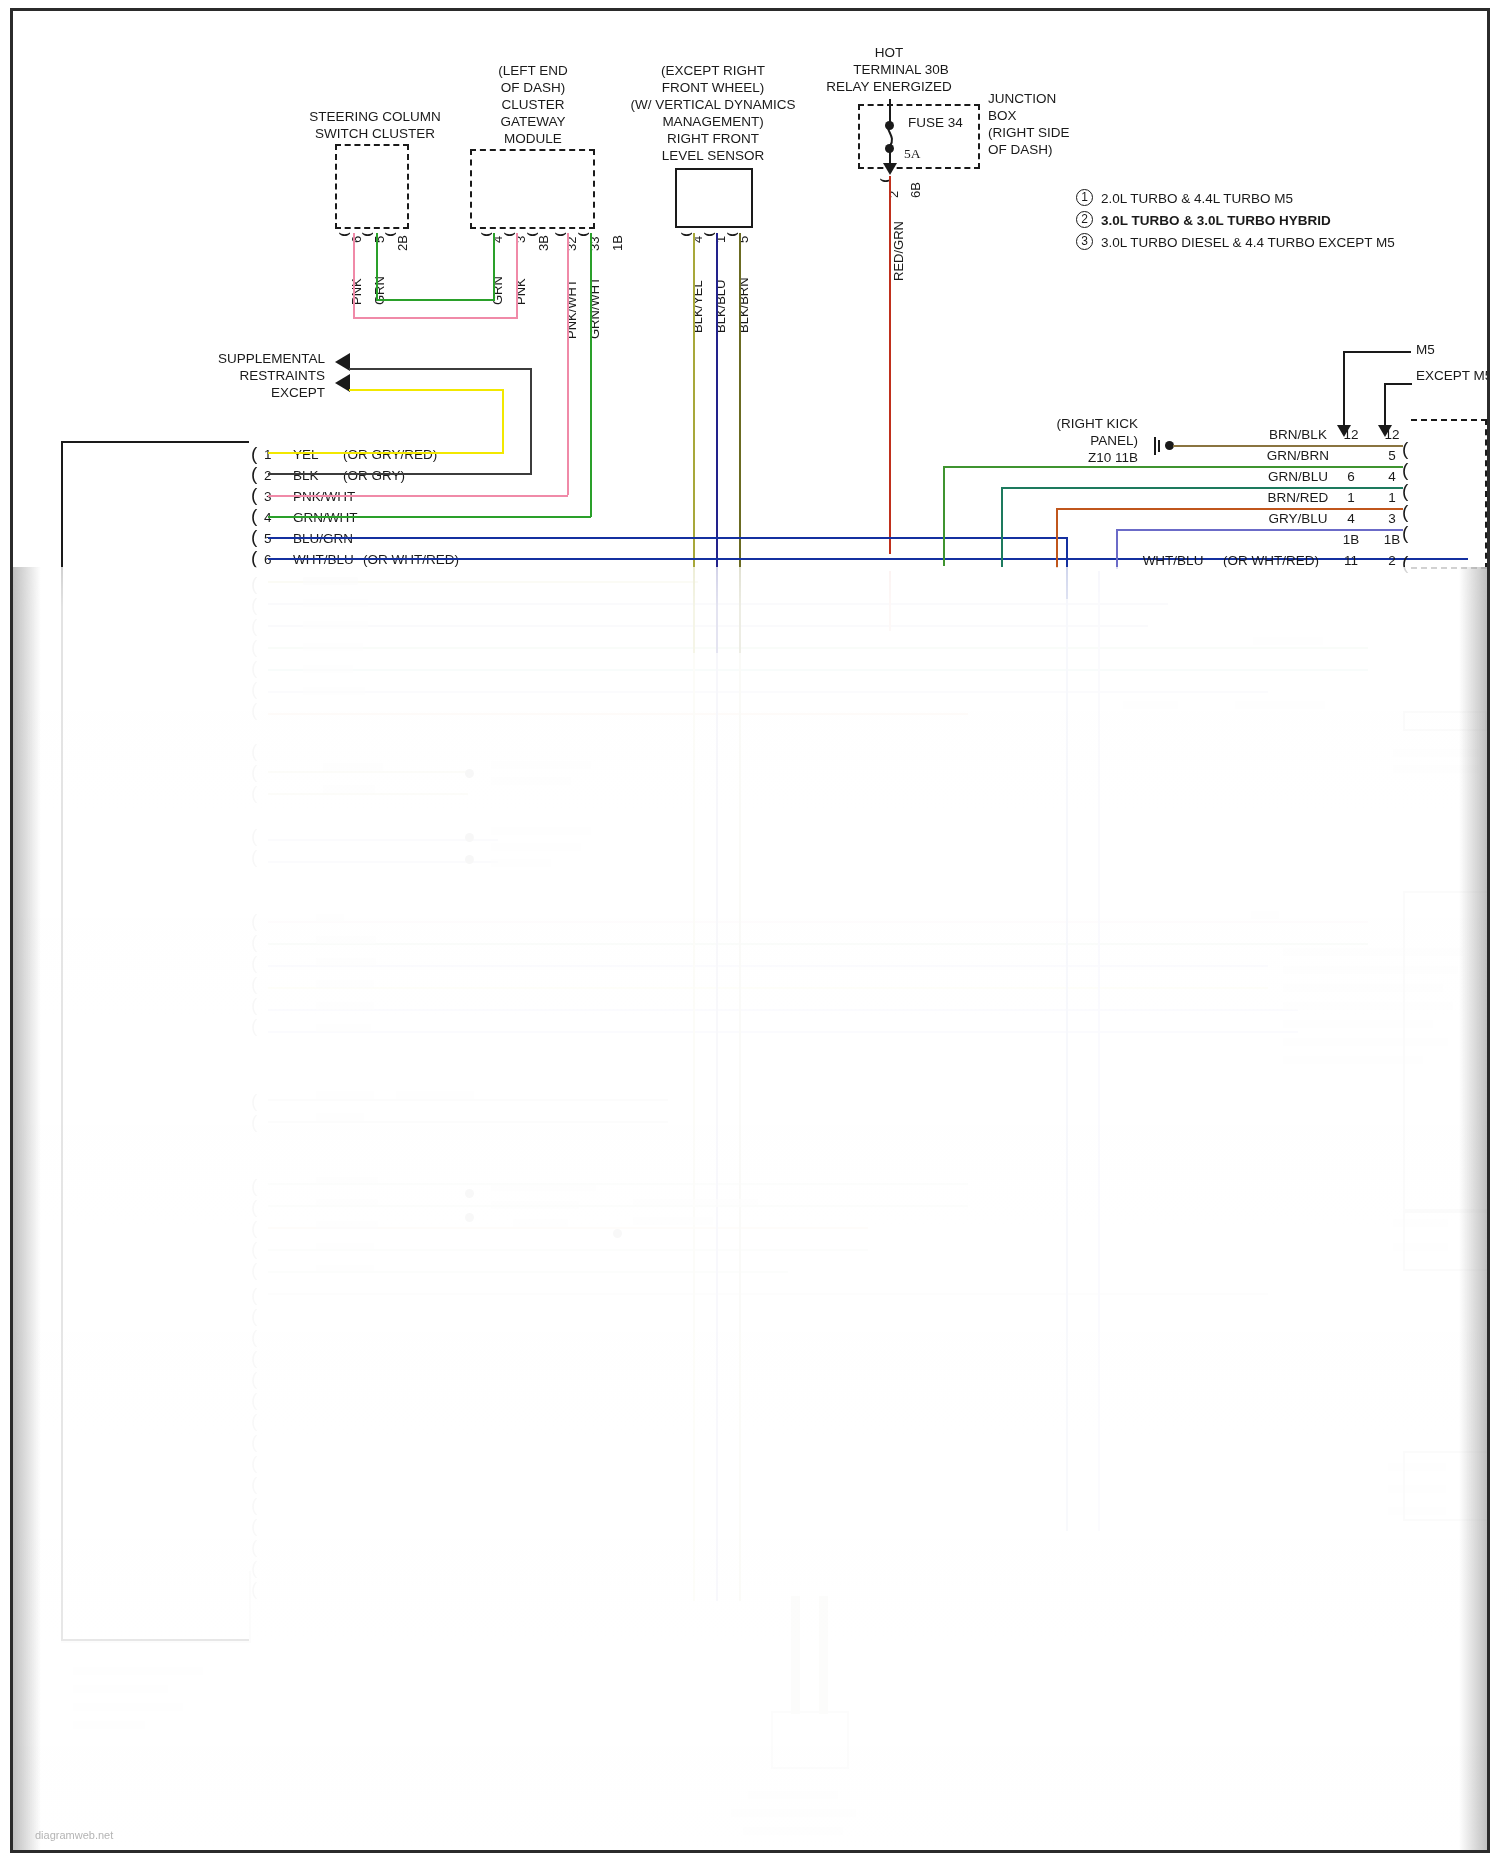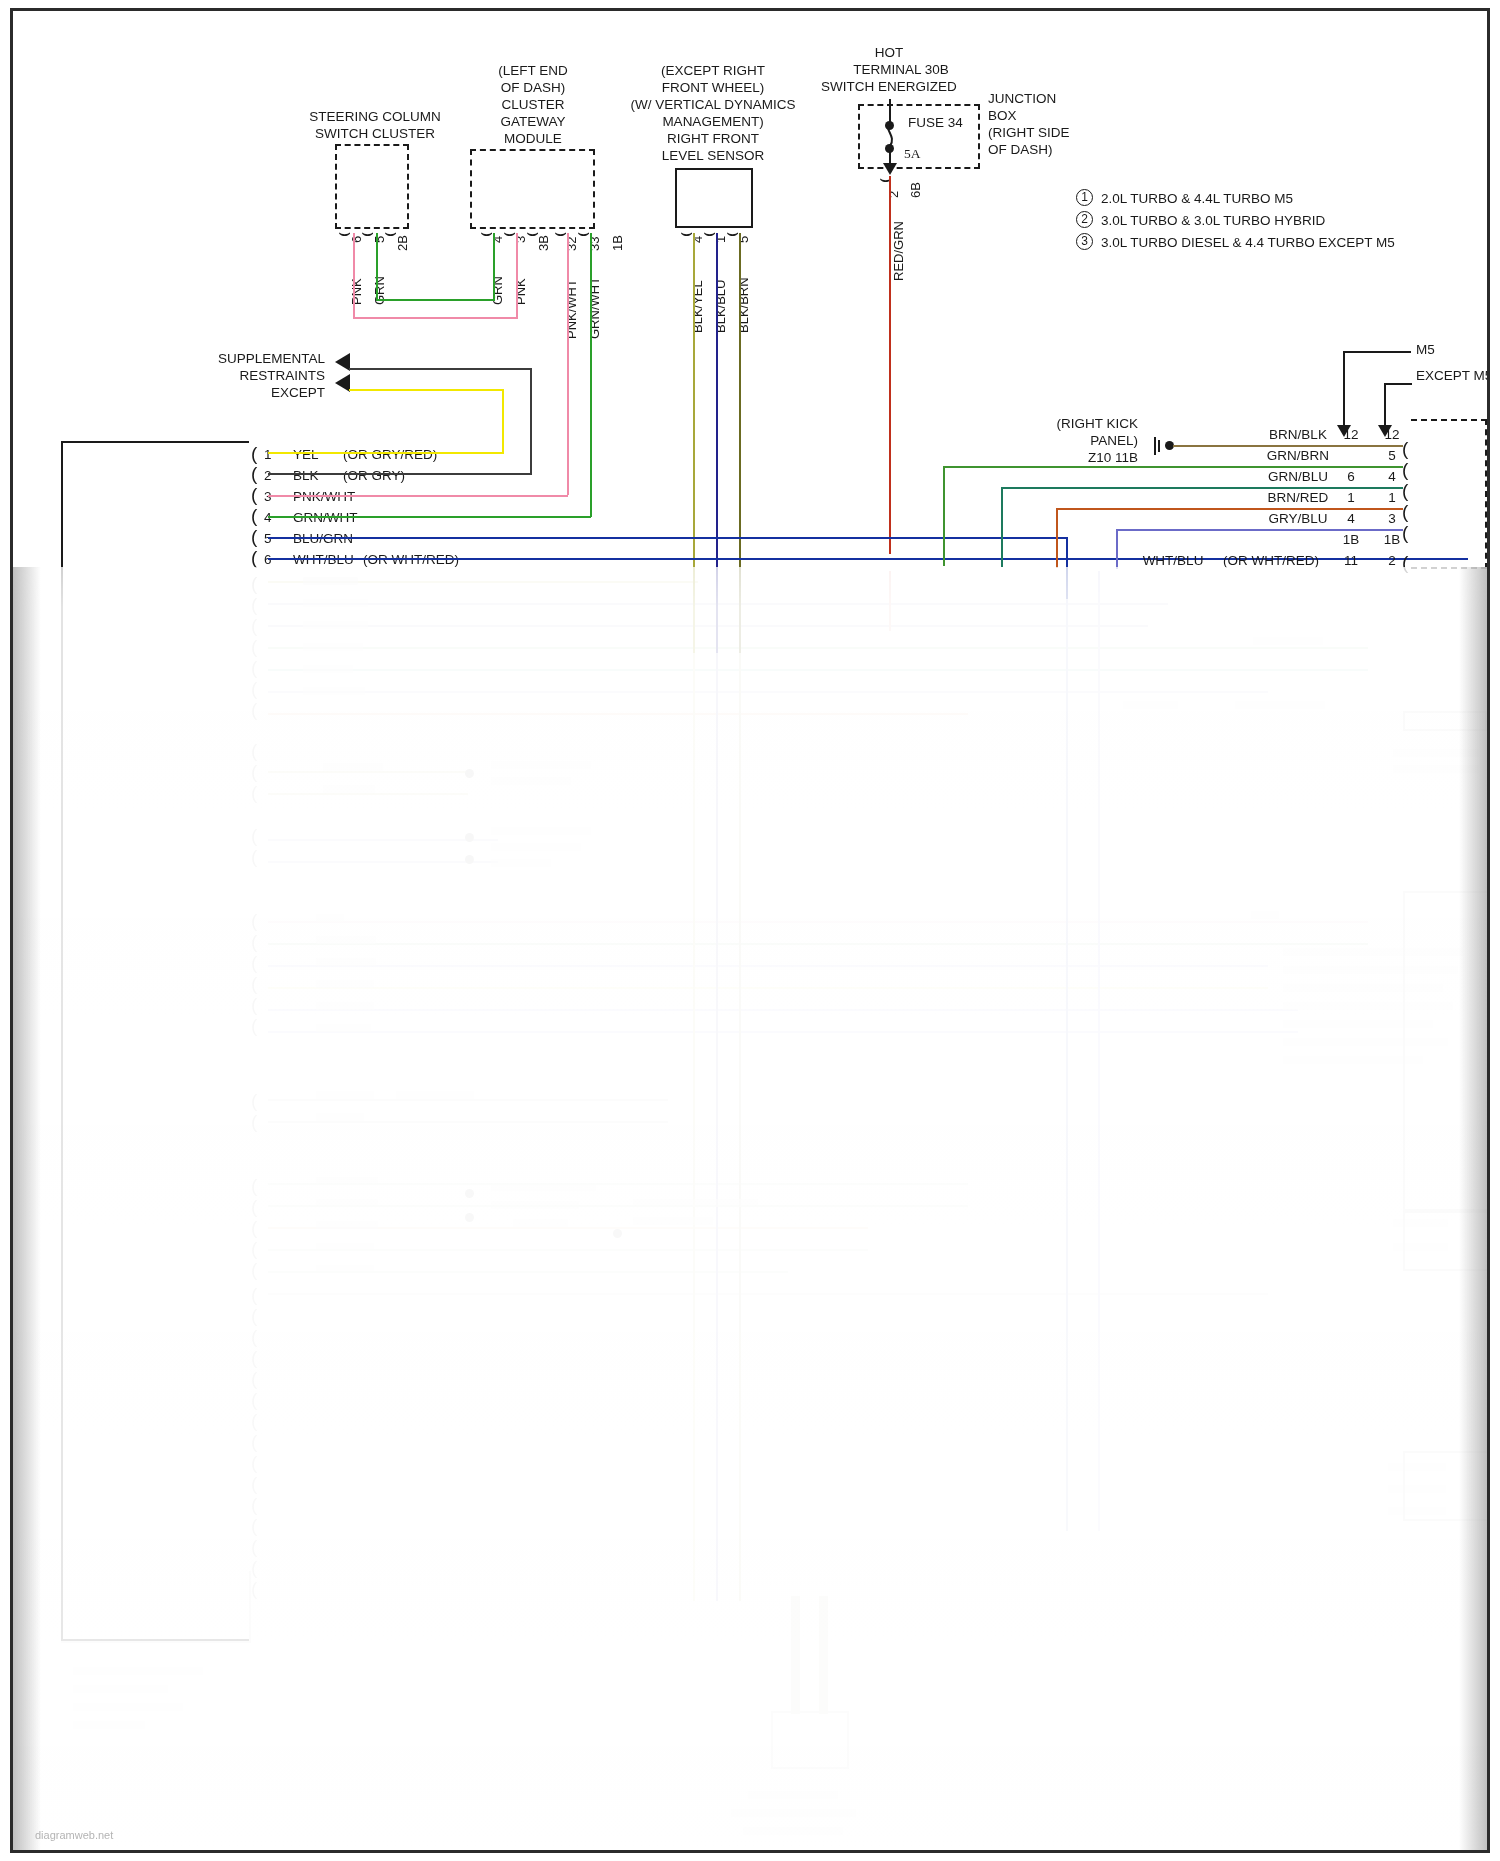--- a/index.html
+++ b/index.html
@@ -200,21 +200,21 @@
     <div class="txt vert" style="left:677px; top:232px;">4</div>
     <div class="txt vert" style="left:700px; top:232px;">1</div>
     <div class="txt vert" style="left:723px; top:232px;">5</div>
 
     <div class="txt vert" style="left:677px; top:322px;">BLK/YEL</div>
     <div class="txt vert" style="left:700px; top:322px;">BLK/BLU</div>
     <div class="txt vert" style="left:723px; top:322px;">BLK/BRN</div>
 
     <div class="txt c" style="left:876px; top:34px;">HOT</div>
     <div class="txt c" style="left:888px; top:51px;">TERMINAL 30B</div>
-    <div class="txt c" style="left:876px; top:68px;">SWITCH ENERGIZED</div>
+    <div class="txt c" style="left:876px; top:68px;">RELAY ENERGIZED</div>
 
     <div class="dashbox" style="left:845px; top:93px; width:122px; height:65px;"></div>
 
     <div class="w wv" style="left:876px; top:88px; height:25px; border-color:#1a1a1a;"></div>
     <div class="dot" style="left:872px; top:110px;"></div>
     <svg style="position:absolute; left:868px; top:112px;" width="18" height="26">
       <path d="M9,1 C 2,6 16,13 9,23" stroke="#1a1a1a" stroke-width="2" fill="none"></path>
     </svg>
     <div class="dot" style="left:872px; top:133px;"></div>
     <div class="w wv" style="left:876px; top:140px; height:16px; border-color:#1a1a1a;"></div>
@@ -229,21 +229,21 @@
     <div class="txt" style="left:975px; top:131px;">OF DASH)</div>
 
     <div class="pinb2" style="left:866px; top:157px;">⌣</div>
     <div class="txt vert" style="left:873px; top:187px;">2</div>
     <div class="txt vert" style="left:895px; top:187px;">6B</div>
     <div class="txt vert" style="left:878px; top:270px;">RED/GRN</div>
 
     <div class="circnum" style="left:1063px; top:178px;">1</div>
     <div class="txt" style="left:1088px; top:180px;">2.0L TURBO &amp; 4.4L TURBO M5</div>
     <div class="circnum" style="left:1063px; top:200px;">2</div>
-    <div class="txt" style="left:1088px; top:202px;">3.0L TURBO &amp; 3.0L TURBO HYBRID</div>
+    <div class="txt" style="left:1088px; top:202px;font-weight:bold;">3.0L TURBO &amp; 3.0L TURBO HYBRID</div>
     <div class="circnum" style="left:1063px; top:222px;">3</div>
     <div class="txt" style="left:1088px; top:224px;">3.0L TURBO DIESEL &amp; 4.4 TURBO EXCEPT M5</div>
 
     <div class="txt r" style="left:312px; top:340px;">SUPPLEMENTAL</div>
     <div class="txt r" style="left:312px; top:357px;">RESTRAINTS</div>
     <div class="txt r" style="left:312px; top:374px;">EXCEPT</div>
     <div class="arrowL" style="left:322px; top:342px;"></div>
     <div class="arrowL" style="left:322px; top:363px;"></div>
 
     <div class="solidbox" style="left:48px; top:430px; width:188px; height:1200px; border-right:none;"></div>

